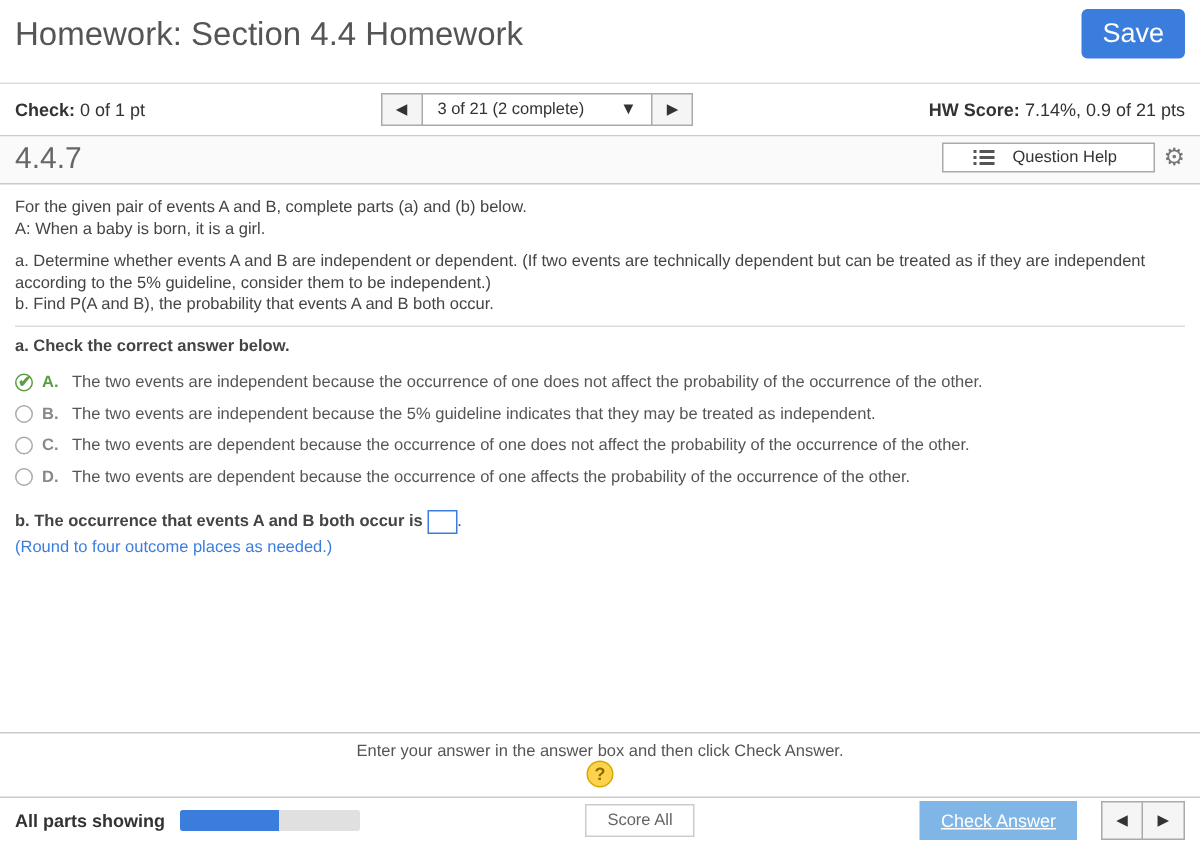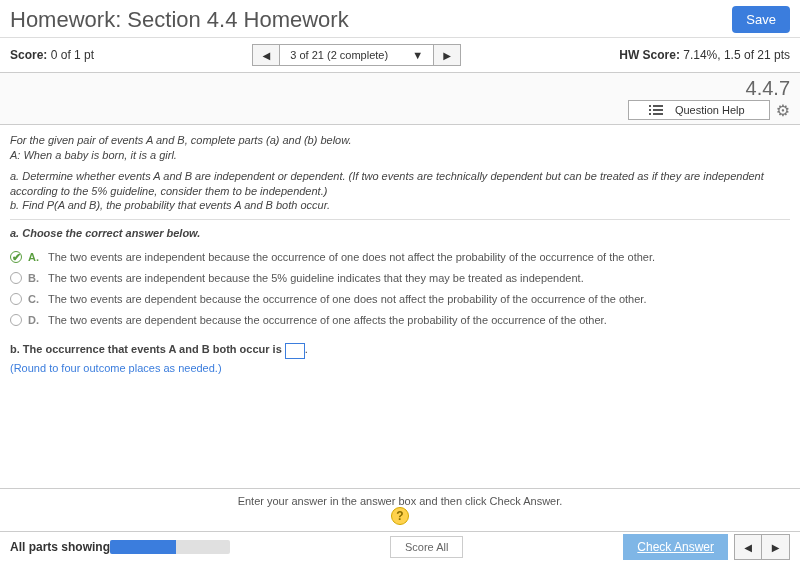--- a/index.html
+++ b/index.html
@@ -1,47 +1,47 @@
 <!DOCTYPE html>
 <html><head>
 <meta charset="utf-8">
 <style>
   * { box-sizing: border-box; margin: 0; padding: 0; }
   body { font-family: Arial, Helvetica, sans-serif; font-size: 12px; color: #333; width: 800px; height: 566px; overflow: hidden; background: #fff; }
-  .header { display: flex; justify-content: space-between; align-items: center; padding: 6px 10px 4px; border-bottom: 1px solid #ddd; }
+  .header { display: flex; justify-content: space-between; align-items: center; padding: 6px 10px 16px; border-bottom: 1px solid #ddd; }
   .header h1 { font-size: 22px; font-weight: normal; color: #555; }
-  .save-btn { background: #3B7DDD; color: #fff; border: none; border-radius: 4px; padding: 6px 14px; font-size: 13px; cursor: pointer; }
+  .save-btn { background: #3B7DDD; color: #fff; border: none; border-radius: 4px; padding: 6px 14px; font-size: 18px; cursor: pointer; }
   .scorebar { display: flex; justify-content: space-between; align-items: center; padding: 6px 10px; border-bottom: 1px solid #ccc; font-size: 12px; }
   .scorebar .left b, .scorebar .right b { font-weight: bold; }
   .scorebar .center { display: flex; align-items: center; gap: 0; }
   .nav-btn { width: 28px; height: 22px; border: 1px solid #aaa; background: #f5f5f5; display: flex; align-items: center; justify-content: center; cursor: pointer; font-size: 10px; }
   .nav-info { height: 22px; border: 1px solid #aaa; border-left: none; border-right: none; padding: 0 10px; display: flex; align-items: center; gap: 24px; font-size: 11px; cursor: pointer; }
-  .qbar { display: flex; justify-content: space-between; align-items: flex-end; padding: 4px 10px; border-bottom: 1px solid #ccc; background: #fafafa; flex-direction: column; }
+  .qbar { display: flex; justify-content: space-between; align-items: flex-start; padding: 4px 10px; border-bottom: 1px solid #ccc; background: #fafafa; }
   .qnum { font-size: 20px; color: #666; }
   .qbar-right { display: flex; align-items: center; gap: 6px; }
   .qhelp { border: 1px solid #aaa; background: #fff; padding: 3px 24px; font-size: 11px; display: flex; align-items: center; gap: 12px; cursor: pointer; }
   .gear { font-size: 16px; color: #777; cursor: pointer; }
   .content { padding: 8px 10px; font-size: 11px; line-height: 1.35; color: #444; }
-  .content .block { margin-bottom: 6px; font-style: italic; }
+  .content .block { margin-bottom: 6px; }
   .content hr { border: none; border-top: 1px solid #ddd; margin: 6px 0; }
   .choices { margin-top: 6px; }
   .choice { display: flex; align-items: flex-start; gap: 6px; padding: 3px 0; }
   .radio { width: 12px; height: 12px; border: 1px solid #aaa; border-radius: 50%; flex-shrink: 0; margin-top: 1px; position: relative; }
   .radio.selected::after { content: ""; position: absolute; width: 10px; height: 10px; top: 0; left: 0; border-radius: 50%; }
   .radio.selected { border-color: #5a9e3f; }
   .radio.selected .check { position: absolute; top: -2px; left: 1px; font-size: 11px; color: #5a9e3f; font-weight: bold; }
   .choice-label { font-weight: bold; color: #888; width: 14px; }
   .choice.sel .choice-label { color: #5a9e3f; }
   .choice-text { flex: 1; color: #555; }
   .partb { margin-top: 12px; }
   .inline-input { display: inline-block; width: 20px; height: 16px; border: 1px solid #3B7DDD; vertical-align: middle; }
   .hint { color: #3B7DDD; font-size: 11px; margin-top: 2px; }
   .footer-hint { position: absolute; bottom: 34px; left: 0; right: 0; padding: 6px 10px; border-top: 1px solid #ccc; border-bottom: 1px solid #ccc; font-size: 11px; color: #555; display: flex; justify-content: space-between; align-items: center; flex-direction: column; }
   .help-circle { width: 18px; height: 18px; border-radius: 50%; background: #ffd24d; color: #8a6d00; font-weight: bold; display: flex; align-items: center; justify-content: center; font-size: 12px; border: 1px solid #d4a800; cursor: pointer; }
-  .footer { position: absolute; bottom: 0; left: 0; right: 0; padding: 6px 10px; display: flex; align-items: center; font-size: 12px; }
+  .footer { position: absolute; bottom: 0; left: 0; right: 0; padding: 6px 10px; display: flex; align-items: center; gap: 10px; font-size: 12px; }
   .progress { width: 120px; height: 14px; background: #e0e0e0; border-radius: 2px; overflow: hidden; }
   .progress .bar { height: 100%; background: #3B7DDD; width: 55%; }
   .footer .spacer { flex: 1; }
   .clear-btn { border: 1px solid #ccc; background: #fff; padding: 4px 14px; font-size: 11px; cursor: pointer; color: #666; }
   .check-btn { border: none; background: #7fb6e6; color: #fff; padding: 6px 14px; font-size: 12px; cursor: pointer; text-decoration: underline; }
   .arrow-group { display: flex; margin-left: 6px; }
   .arrow-group .nav-btn { height: 26px; }
   .list-icon { display: inline-flex; flex-direction: column; gap: 2px; }
   .list-icon span { display: block; width: 10px; height: 2px; background: #555; position: relative; }
   .list-icon span::before { content: ""; position: absolute; left: -4px; top: 0; width: 2px; height: 2px; background: #555; }
@@ -49,34 +49,34 @@
 </head>
 <body>
 
 <div class="header">
   <h1>Homework: Section 4.4 Homework</h1>
   <button class="save-btn">Save</button>
 </div>
 
 <div class="scorebar">
   <div class="left">
-    <b>Score:</b>
+    <b>Check:</b>
     <span>0 of 1 pt</span>
   </div>
   <div class="center">
     <div class="nav-btn">◀</div>
     <div class="nav-info">
       <span>3 of 21 (2 complete)</span>
       <span>▼</span>
     </div>
     <div class="nav-btn" style="border-left:1px solid #aaa">▶</div>
   </div>
   <div class="right">
     <b>HW Score:</b>
-    <span>7.14%, 1.5 of 21 pts</span>
+    <span>7.14%, 0.9 of 21 pts</span>
   </div>
 </div>
 
 <div class="qbar">
   <div class="qnum">4.4.7</div>
   <div class="qbar-right">
     <div class="qhelp">
       <span class="list-icon">
           <span></span>
           <span></span>
@@ -92,21 +92,21 @@
   <div class="block">
     <div>For the given pair of events A and B, complete parts (a) and (b) below.</div>
     <div>A: When a baby is born, it is a girl.</div>
   </div>
   <div class="block">
     <div>a. Determine whether events A and B are independent or dependent. (If two events are technically dependent but can be treated as if they are independent according to the 5% guideline, consider them to be independent.)</div>
     <div>b. Find P(A and B), the probability that events A and B both occur.</div>
   </div>
   <hr>
   <div class="block">
-    <b>a. Choose the correct answer below.</b>
+    <b>a. Check the correct answer below.</b>
   </div>
   <div class="choices">
     <div class="choice sel">
       <div class="radio selected">
           <span class="check">✔</span>
         </div>
       <div class="choice-label">A.</div>
       <div class="choice-text">The two events are independent because the occurrence of one does not affect the probability of the occurrence of the other.</div>
     </div>
     <div class="choice">

